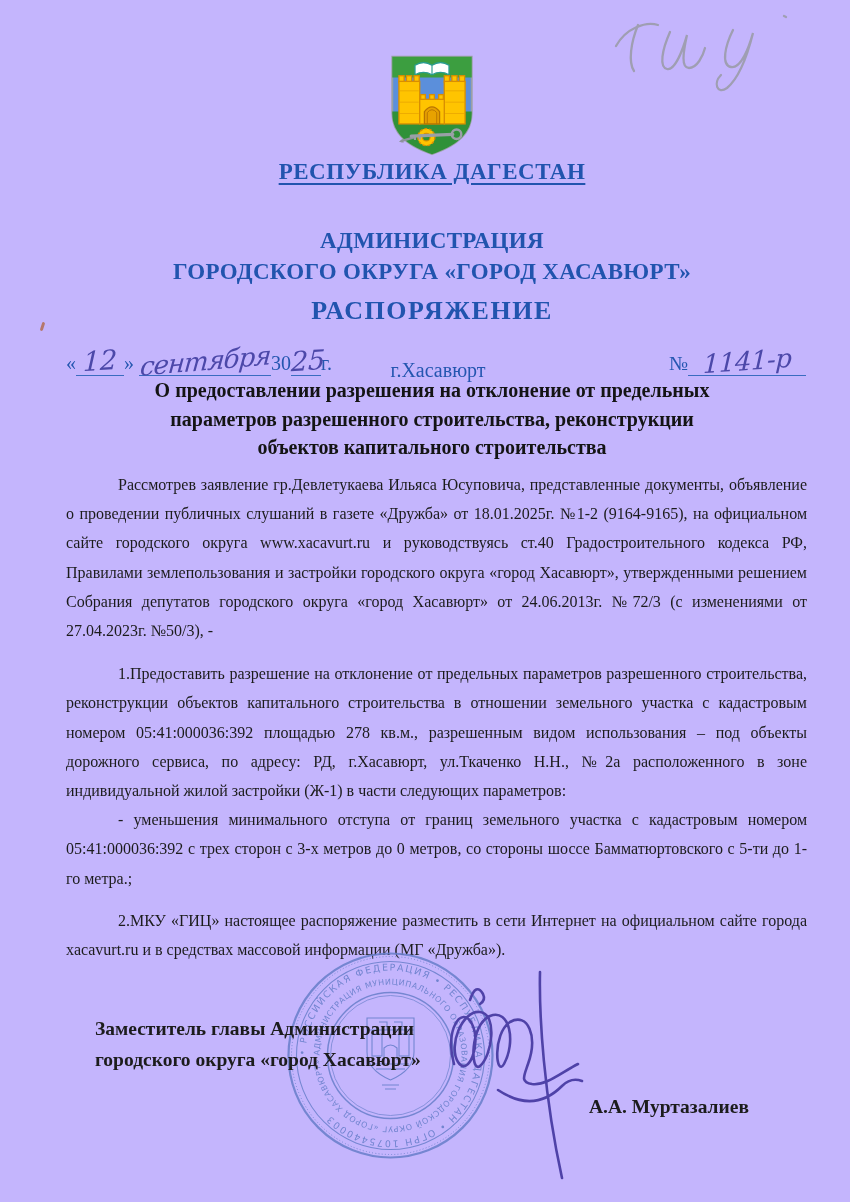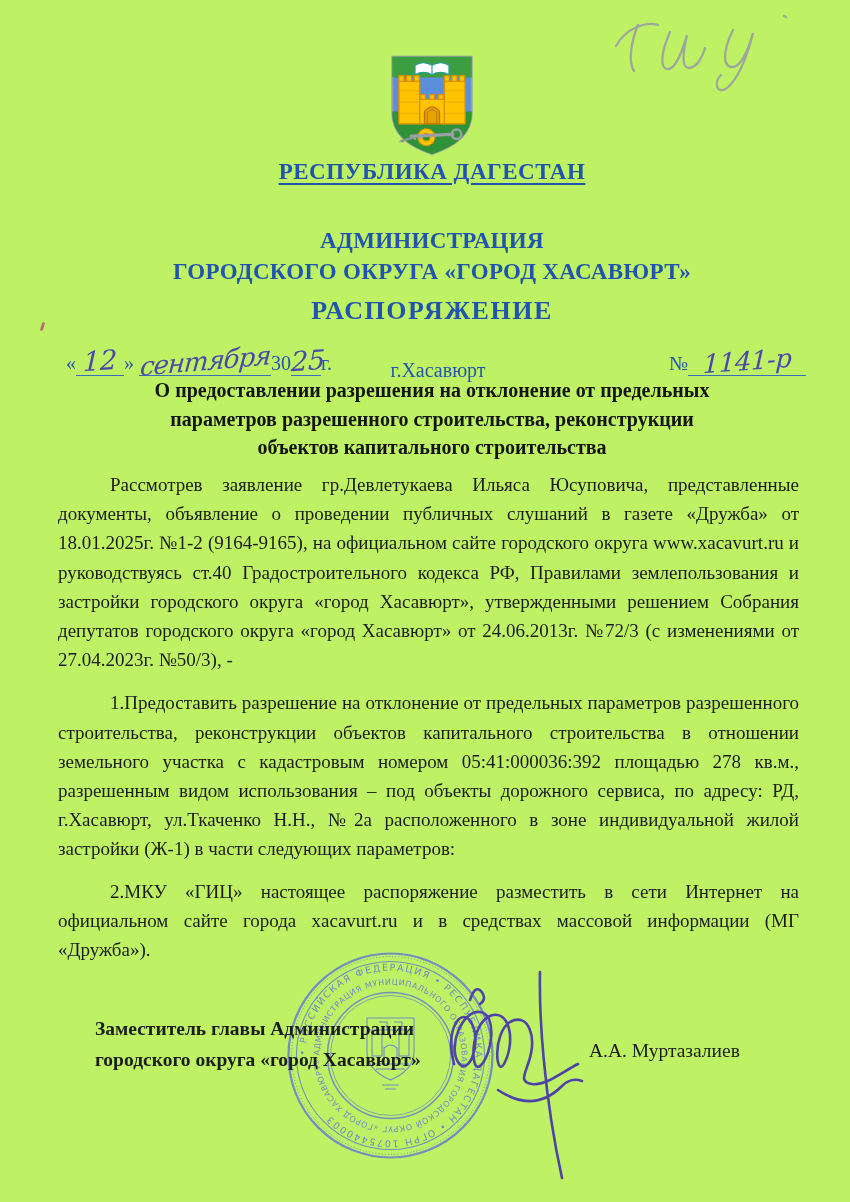--- a/index.html
+++ b/index.html
@@ -1,18 +1,18 @@
 <!DOCTYPE html>
 <html lang="ru"><head>
 <meta charset="utf-8">
 <style>
   html,body{margin:0;padding:0;background:#e8e8e8;}
   .page{
     position:relative; width:850px; height:1202px; margin:0 auto;
-    background:#bef264; overflow:hidden;
+    background:#c4b5fd; overflow:hidden;
     font-family:"Liberation Serif","DejaVu Serif",serif; color:#1c1c1c;
   }
   
   .centered{position:absolute; left:7px; width:850px; text-align:center;}
   .emblem-wrap{top:53px;}
   .republic{
     top:159px; font-size:23px; font-weight:bold; color:#2154ae;
     text-decoration:underline; text-underline-offset:4px; text-decoration-thickness:2px;
     letter-spacing:.5px;
   }
@@ -27,27 +27,27 @@
   .slot.day{width:48px;} .slot.month{width:132px;} .slot.year{width:30px;} .slot.num{width:118px;}
   .hw{
     display:inline-block; font-family:"DejaVu Serif",serif; font-style:italic;
     color:#4c48a9; transform:rotate(-4deg) skewX(-6deg); line-height:1;
   }
   .hw.day{font-size:27px;} .hw.month{font-size:26px; letter-spacing:-1px; transform:rotate(-5deg) skewX(-10deg);}
   .hw.year{font-size:27px;} .hw.num{font-size:26px; letter-spacing:-.5px;}
   
   .doc-title{top:376px; font-size:20px; font-weight:bold; line-height:28.5px; color:#141414;}
   
-  .body-text{position:absolute; top:470px; left:58px; width:741px; font-size:19px; line-height:29.2px; text-align:justify;}
+  .body-text{position:absolute; top:470px; left:66px; width:741px; font-size:16px; line-height:29.2px; text-align:justify;}
   .body-text p{margin:0; text-indent:52px;}
   .body-text p.gap-after{margin-bottom:14px;}
   .body-text p.gap-before{margin-top:13px;}
   
   .sig-left{position:absolute; left:95px; top:1014px; font-size:19.5px; font-weight:bold; line-height:30.5px; z-index:3;}
-  .sig-name{position:absolute; left:589px; top:1040px; font-size:19.5px; font-weight:normal; z-index:3;}
+  .sig-name{position:absolute; left:589px; top:1096px; font-size:19.5px; font-weight:bold; z-index:3;}
   .stamp{position:absolute; left:283px; top:948px; z-index:1;}
   .scrawl{position:absolute; left:440px; top:968px; z-index:4;}
   .pencil-note{position:absolute; left:612px; top:4px;}
   .red-tick{position:absolute; left:41px; top:322px; width:3px; height:9px; background:#b5776b; transform:rotate(18deg); border-radius:2px;}
 </style>
 </head>
 <body>
 
 <div class="page">
 
@@ -128,20 +128,21 @@
 
   <div class="centered doc-title">
     <div>О предоставлении разрешения на отклонение от предельных</div>
     <div>параметров разрешенного строительства, реконструкции</div>
     <div>объектов капитального строительства</div>
   </div>
 
   <div class="body-text">
     <p class="gap-after">Рассмотрев заявление гр.Девлетукаева Ильяса Юсуповича, представленные документы, объявление о проведении публичных слушаний в газете «Дружба» от 18.01.2025г. №1-2 (9164-9165), на официальном сайте городского округа www.xacavurt.ru и руководствуясь ст.40 Градостроительного кодекса РФ, Правилами землепользования и застройки городского округа «город Хасавюрт», утвержденными решением Собрания депутатов городского округа «город Хасавюрт» от 24.06.2013г. №72/3 (с изменениями от 27.04.2023г. №50/3), -</p>
     <p>1.Предоставить разрешение на отклонение от предельных параметров разрешенного строительства, реконструкции объектов капитального строительства в отношении земельного участка с кадастровым номером 05:41:000036:392 площадью 278 кв.м., разрешенным видом использования – под объекты дорожного сервиса, по адресу: РД, г.Хасавюрт, ул.Ткаченко Н.Н., №2а расположенного в зоне индивидуальной жилой застройки (Ж-1) в части следующих параметров:</p>
+    <p>- уменьшения минимального отступа от границ земельного участка с кадастровым номером 05:41:000036:392 с трех сторон с 3-х метров до 0 метров, со стороны шоссе Бамматюртовского с 5-ти до 1-го метра.;</p>
     <p class="gap-before">2.МКУ «ГИЦ» настоящее распоряжение разместить в сети Интернет на официальном сайте города xacavurt.ru и в средствах массовой информации (МГ «Дружба»).</p>
   </div>
 
   <svg class="stamp" width="215" height="215" viewBox="0 0 215 215" role="img">
     <g fill="none" stroke="#6b80cc" opacity="0.88">
       <circle cx="107.5" cy="107.5" r="102" stroke-width="2.2"></circle>
       <circle cx="107.5" cy="107.5" r="99" stroke-width="1" stroke-dasharray="1,2.2"></circle>
       <circle cx="107.5" cy="107.5" r="94" stroke-width="1.1"></circle>
       <circle cx="107.5" cy="107.5" r="63" stroke-width="1.5"></circle>
       <circle cx="107.5" cy="107.5" r="60" stroke-width="0.8"></circle>

